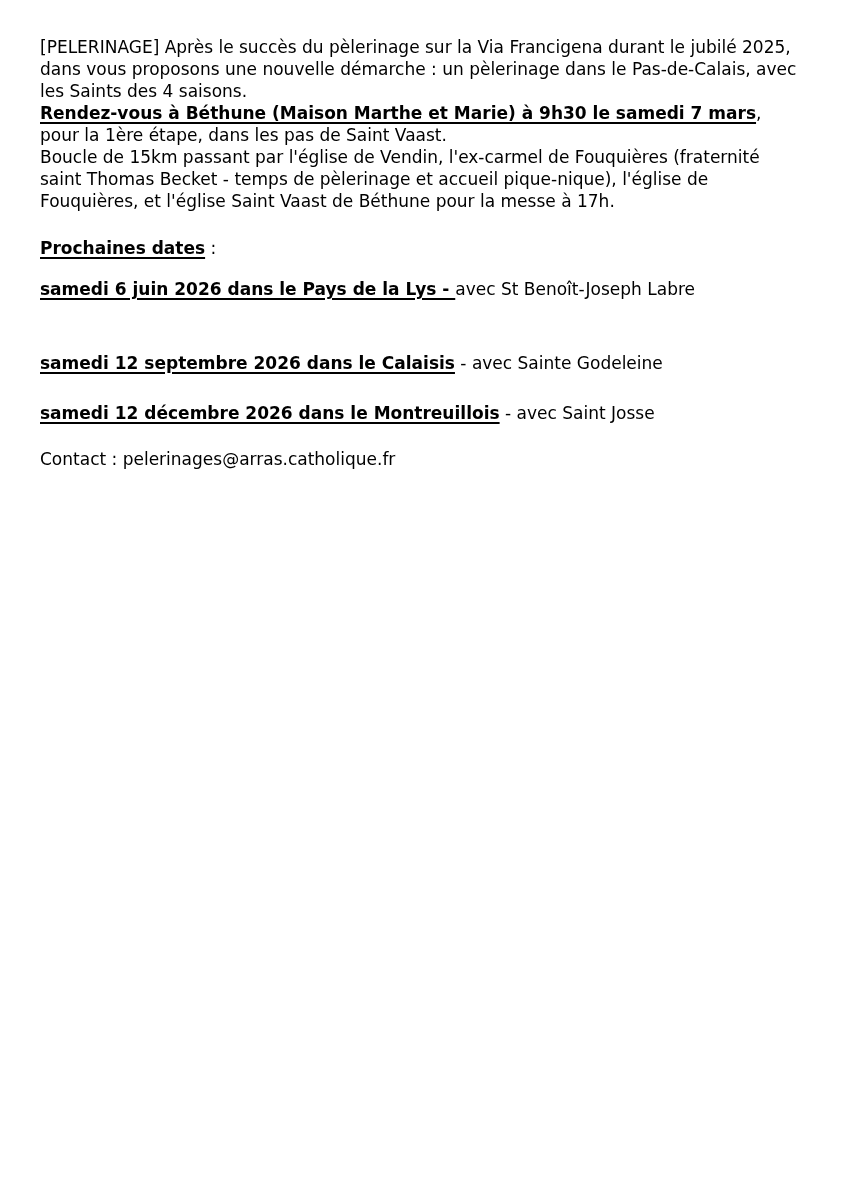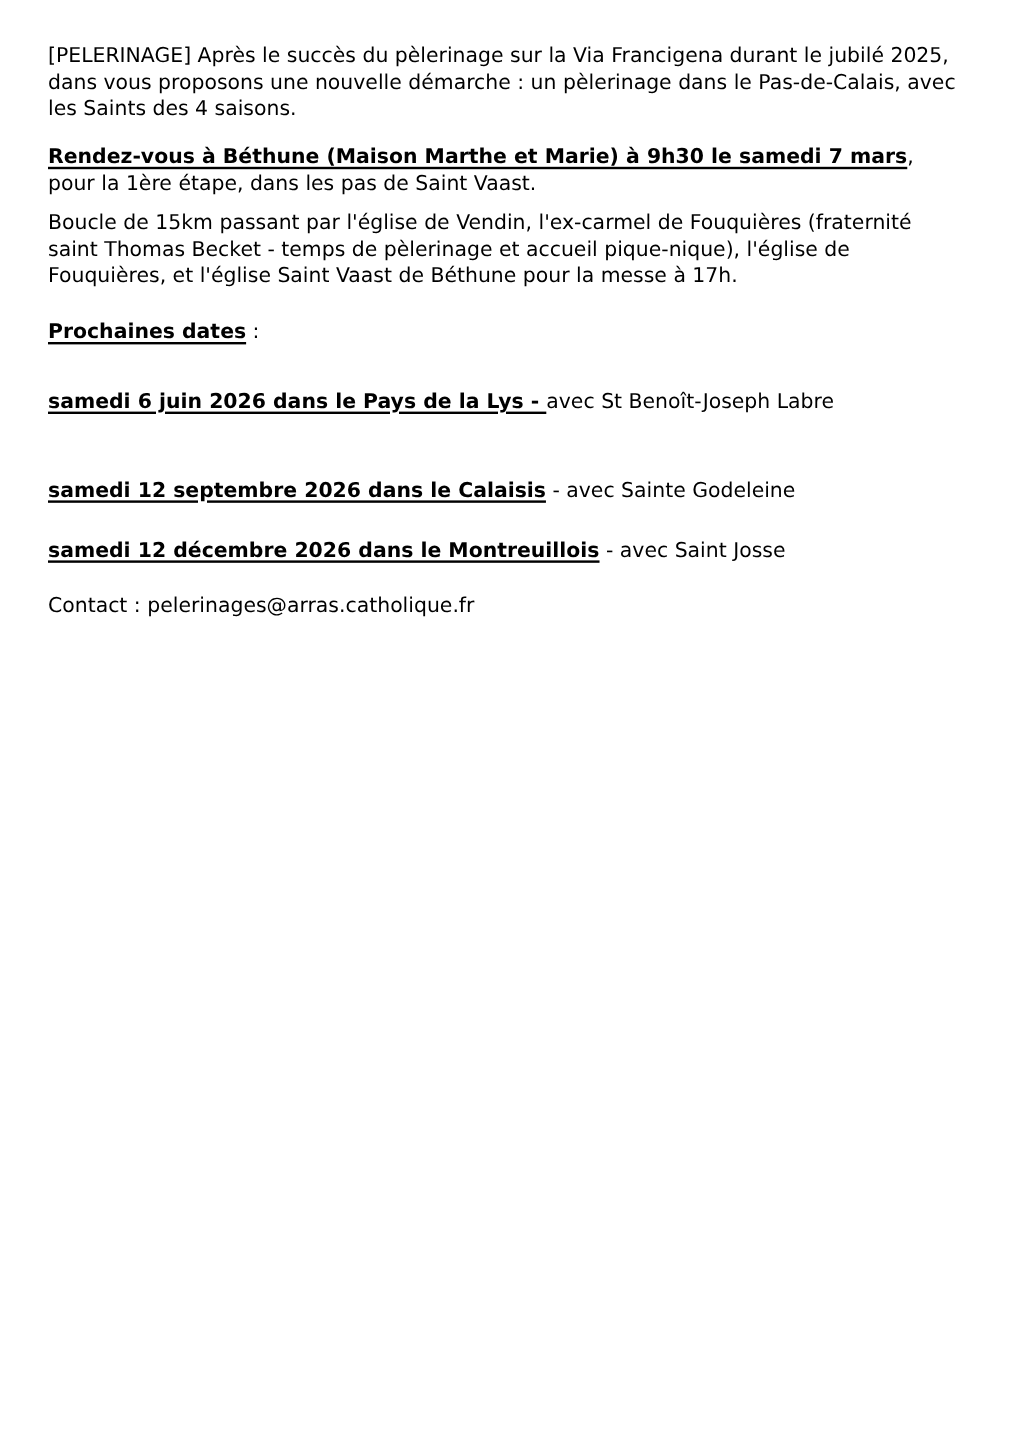--- a/index.html
+++ b/index.html
@@ -23,24 +23,24 @@
   .para {
     margin: 0;
     white-space: nowrap; 
   }
   .bu {
     font-weight: bold;
     text-decoration: underline;
     text-decoration-thickness: 2px;
     text-underline-offset: 3px;
   }
-  .m-rendezvous { margin-top: 18px; }
-  .m-route     { margin-top: 11px; }
+  .m-rendezvous { }
+  .m-route     { }
   .m-heading   { margin-top: 25px; }
-  .m-date1     { margin-top: 36px; }
+  .m-date1     { margin-top: 19px; }
   .m-date2     { margin-top: 52px; }
   .m-date3     { margin-top: 28px; }
   .m-contact   { margin-top: 24px; }
 </style>
 </head>
 <body>
 
 <div class="page">
 
   <p class="para"><span>[PELERINAGE] Après le succès du pèlerinage sur la Via Francigena durant le jubilé 2025,</span><br><span>dans vous proposons une nouvelle démarche : un pèlerinage dans le Pas-de-Calais, avec</span><br><span>les Saints des 4 saisons.</span></p>

